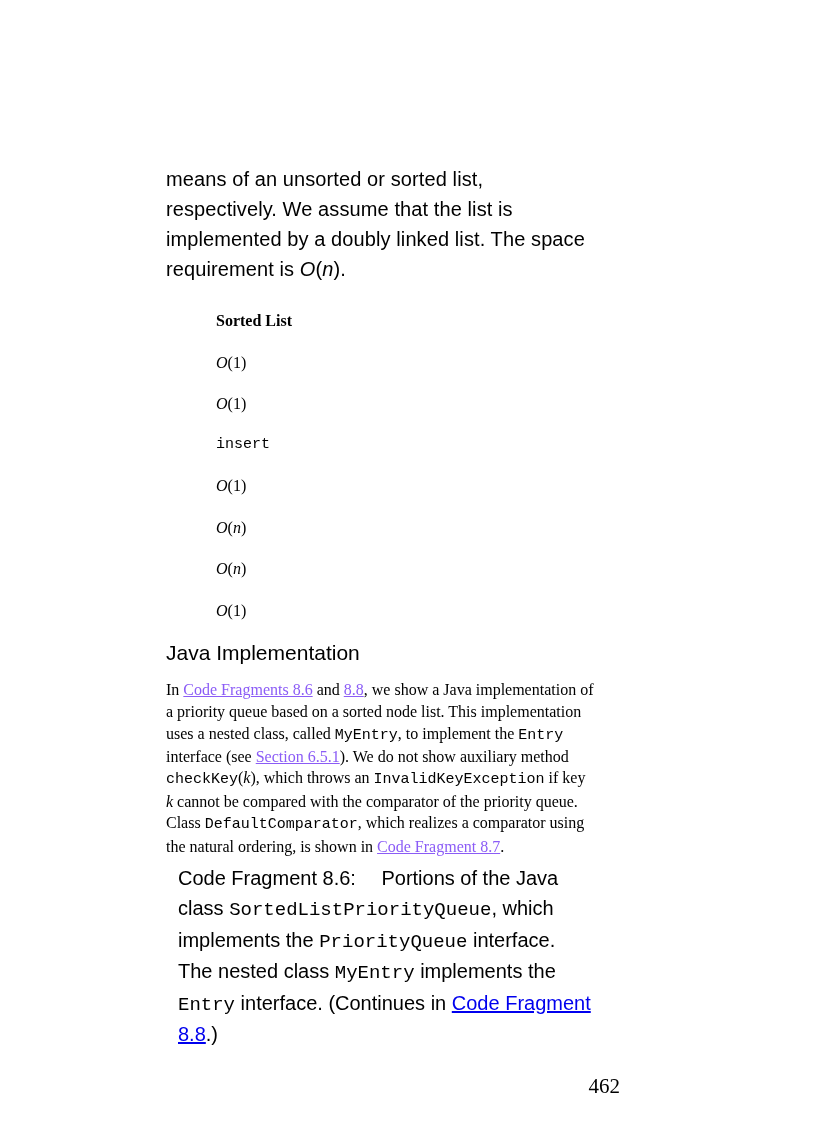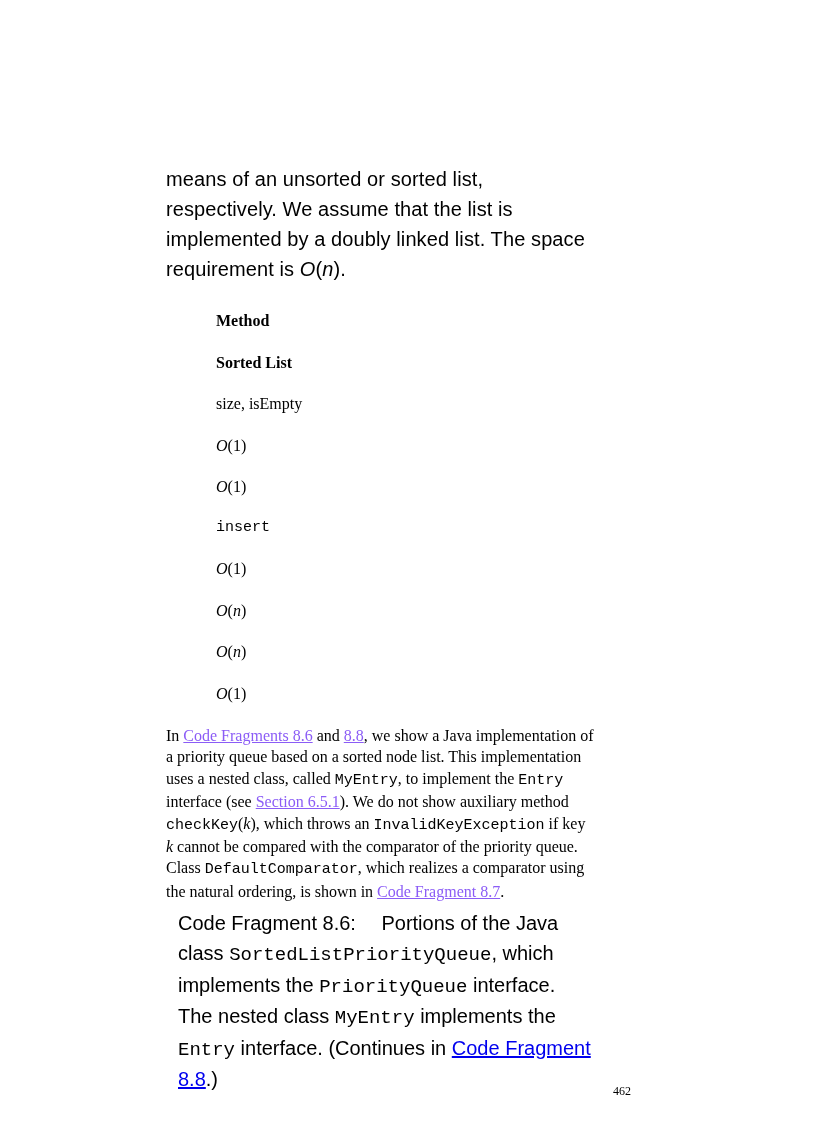--- a/index.html
+++ b/index.html
@@ -62,51 +62,50 @@
     font-size: 20px;
     line-height: 1.5;
     margin: 4px 0 0 12px;
   }
   .codefrag .label { font-weight: 400; }
   .codefrag .mono { font-family: "Courier New", Courier, monospace; font-size: 19px; }
   .codefrag a.link { color: #0000EE; text-decoration: underline; }
 
   .page-number {
     position: absolute;
-    right: 113px;
+    right: 124px;
     bottom: 64px;
     font-family: "Times New Roman", Times, serif;
-    font-size: 12px;
+    font-size: 21px;
   }
 </style>
 </head>
 <body>
 
 <div class="page">
 
   <p class="intro">
     <span>means of an unsorted or sorted list, respectively. We assume that the list is implemented by a doubly linked list. The space requirement is </span><span class="big-o">O</span><span>(</span><span class="n-var">n</span><span>).</span>
   </p>
 
   <div class="tbl">
-    <div class="row hdr">Method</div>
     <div class="row hdr">Sorted List</div>
 
-    <div class="row">size, isEmpty</div>
     <div class="row"><span class="o">O</span><span>(1)</span></div>
     <div class="row"><span class="o">O</span><span>(1)</span></div>
 
     <div class="row mono">insert</div>
     <div class="row"><span class="o">O</span><span>(1)</span></div>
     <div class="row"><span class="o">O</span><span>(</span><span class="n">n</span><span>)</span></div>
 
     <div class="row"><span class="o">O</span><span>(</span><span class="n">n</span><span>)</span></div>
     <div class="row"><span class="o">O</span><span>(1)</span></div>
   </div>
 
+  <h2 class="section">Java Implementation</h2>
 
   <p class="body-para">
     <span>In </span><a href="#" class="link">Code Fragments 8.6</a><span> and </span><a href="#" class="link">8.8</a><span>, we show a Java implementation of a priority queue based on a sorted node list. This implementation uses a nested class, called </span><span class="mono">MyEntry</span><span>, to implement the </span><span class="mono">Entry</span><span> interface (see </span><a href="#" class="link">Section 6.5.1</a><span>). We do not show auxiliary method </span><span class="mono">checkKey</span><span>(</span><span class="ital">k</span><span>), which throws an </span><span class="mono">InvalidKeyException</span><span> if key </span><span class="ital">k</span><span> cannot be compared with the comparator of the priority queue. Class </span><span class="mono">DefaultComparator</span><span>, which realizes a comparator using the natural ordering, is shown in </span><a href="#" class="link">Code Fragment 8.7</a><span>.</span>
   </p>
 
   <p class="codefrag">
     <span class="label">Code Fragment 8.6:</span><span>  </span><span>Portions of the Java class </span><span class="mono">SortedListPriorityQueue</span><span>, which implements the </span><span class="mono">PriorityQueue</span><span> interface. The nested class </span><span class="mono">MyEntry</span><span> implements the </span><span class="mono">Entry</span><span> interface. (Continues in </span><a href="#" class="link">Code Fragment 8.8</a><span>.)</span>
   </p>
 
   <div class="page-number">462</div>

